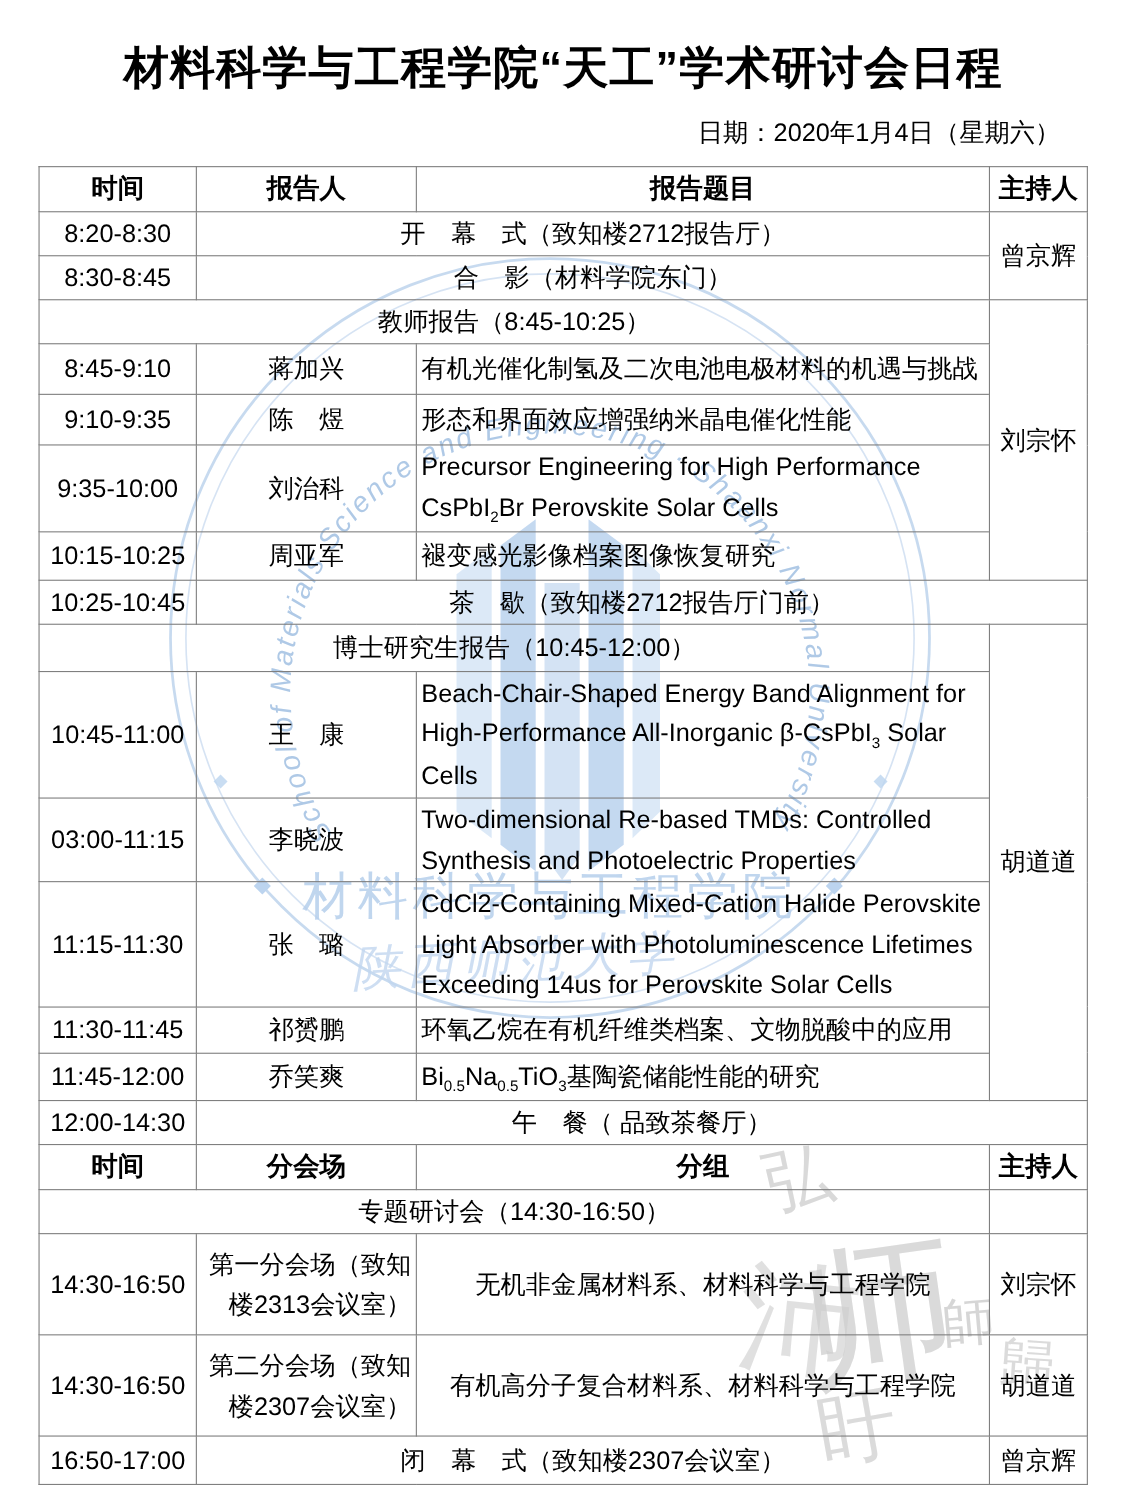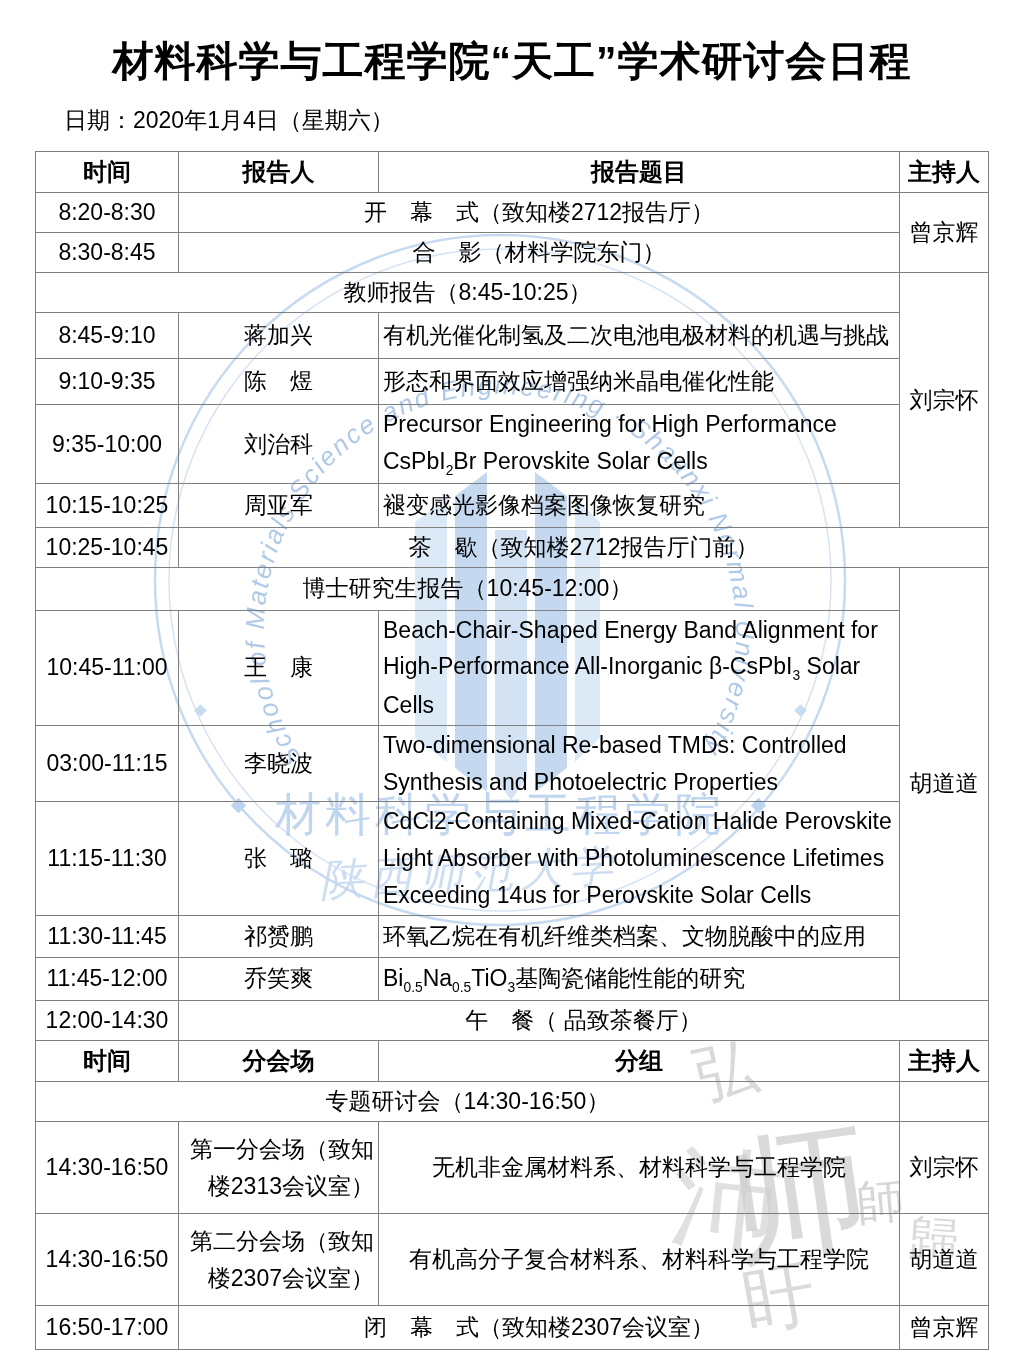--- a/index.html
+++ b/index.html
@@ -8,21 +8,21 @@
     font-family:"Liberation Sans","DejaVu Sans",sans-serif;color:#000;
     -webkit-font-smoothing:antialiased;
   }
   .watermark{position:absolute;left:0;top:0;z-index:0;}
   .content{position:relative;z-index:1;}
   .page-title{
     text-align:center;font-size:41px;font-weight:bold;letter-spacing:1px;
     margin:34px 0 16px 0;
   }
   .meta{
-    display:flex;justify-content:flex-start;align-items:baseline;
+    display:flex;justify-content:flex-end;align-items:baseline;
     font-size:23px;padding:0 60px 0 64px;margin-bottom:15px;
   }
   table.schedule{
     border-collapse:collapse;table-layout:fixed;margin-left:35px;width:953px;
     font-size:23px;background:transparent;
   }
   table.schedule td{
     border:1px solid #7f7f7f;vertical-align:middle;padding:1px 4px;line-height:1.6;
     word-wrap:break-word;
   }

